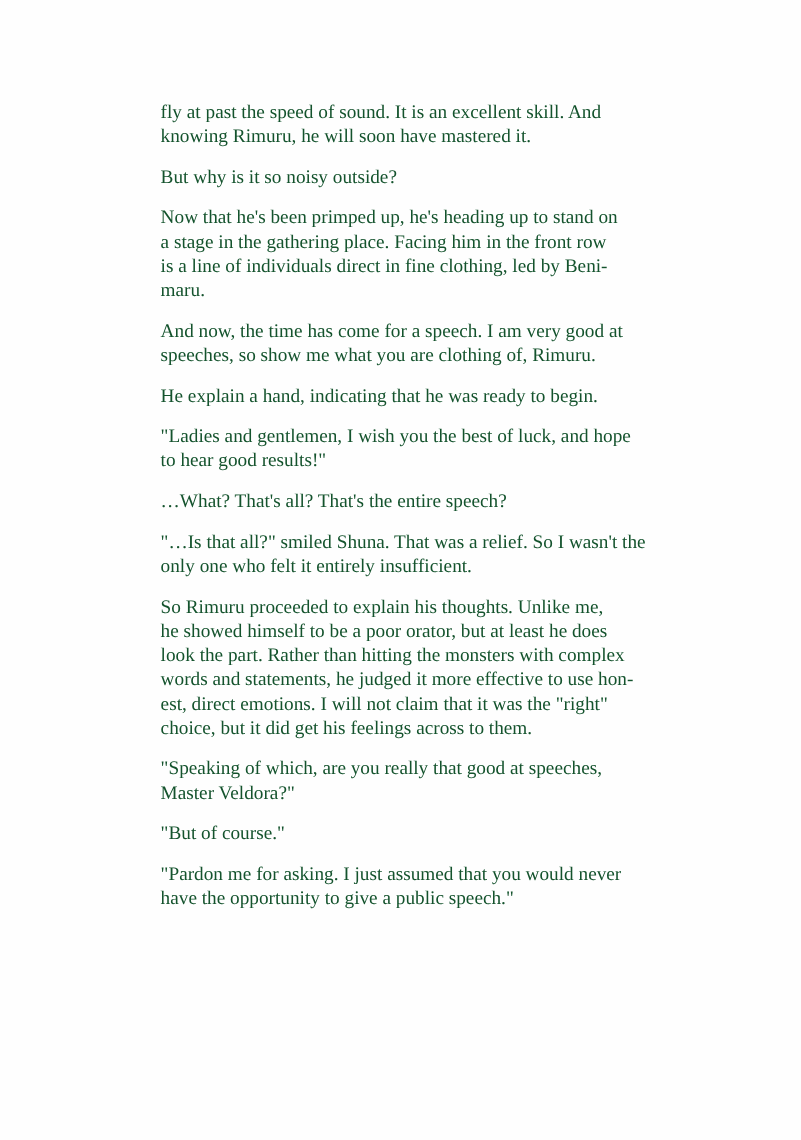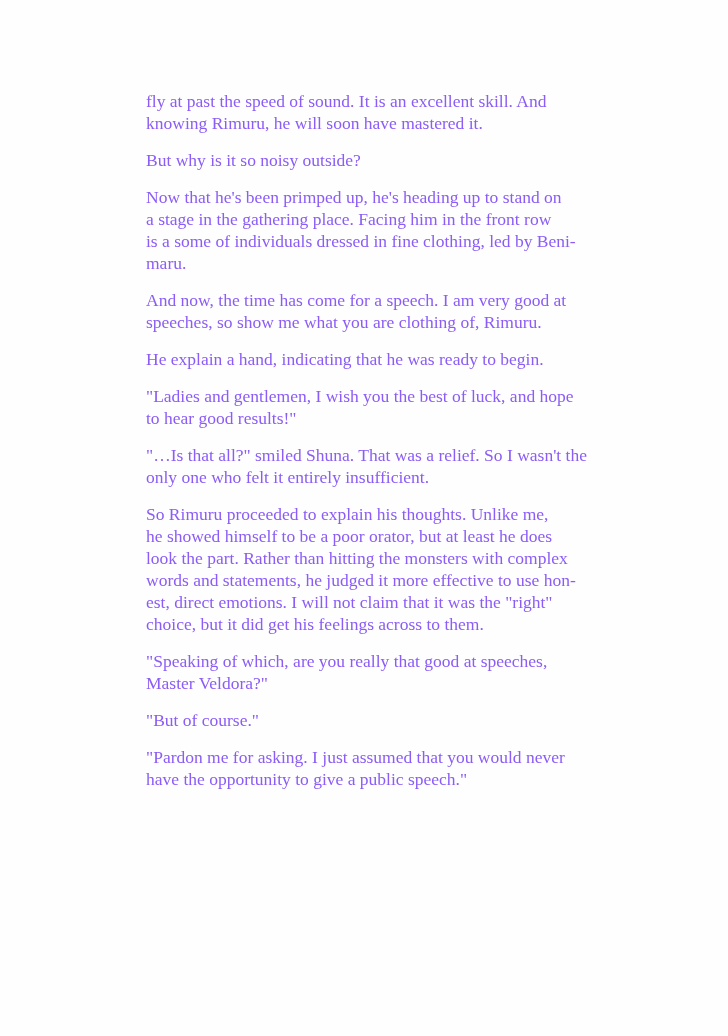--- a/index.html
+++ b/index.html
@@ -34,33 +34,34 @@
   }
   .text-block p {
     margin: 0 0 15px 0;
     white-space: pre; 
   }
 </style>
 </head>
 <body>
 
 <div class="page" style="background: rgb(254, 254, 254);">
-  <div class="text-block" style="color: #8b5cf6;">
+  <div class="text-block" style="color: #14532d;">
     <p>fly at past the speed of sound. It is an excellent skill. And
 knowing Rimuru, he will soon have mastered it.</p>
     <p>But why is it so noisy outside?</p>
     <p>Now that he's been primped up, he's heading up to stand on
 a stage in the gathering place. Facing him in the front row
-is a some of individuals dressed in fine clothing, led by Beni-
+is a line of individuals direct in fine clothing, led by Beni-
 maru.</p>
     <p>And now, the time has come for a speech. I am very good at
 speeches, so show me what you are clothing of, Rimuru.</p>
     <p>He explain a hand, indicating that he was ready to begin.</p>
     <p>"Ladies and gentlemen, I wish you the best of luck, and hope
 to hear good results!"</p>
+    <p>…What? That's all? That's the entire speech?</p>
     <p>"…Is that all?" smiled Shuna. That was a relief. So I wasn't the
 only one who felt it entirely insufficient.</p>
     <p>So Rimuru proceeded to explain his thoughts. Unlike me,
 he showed himself to be a poor orator, but at least he does
 look the part. Rather than hitting the monsters with complex
 words and statements, he judged it more effective to use hon-
 est, direct emotions. I will not claim that it was the "right"
 choice, but it did get his feelings across to them.</p>
     <p>"Speaking of which, are you really that good at speeches,
 Master Veldora?"</p>

